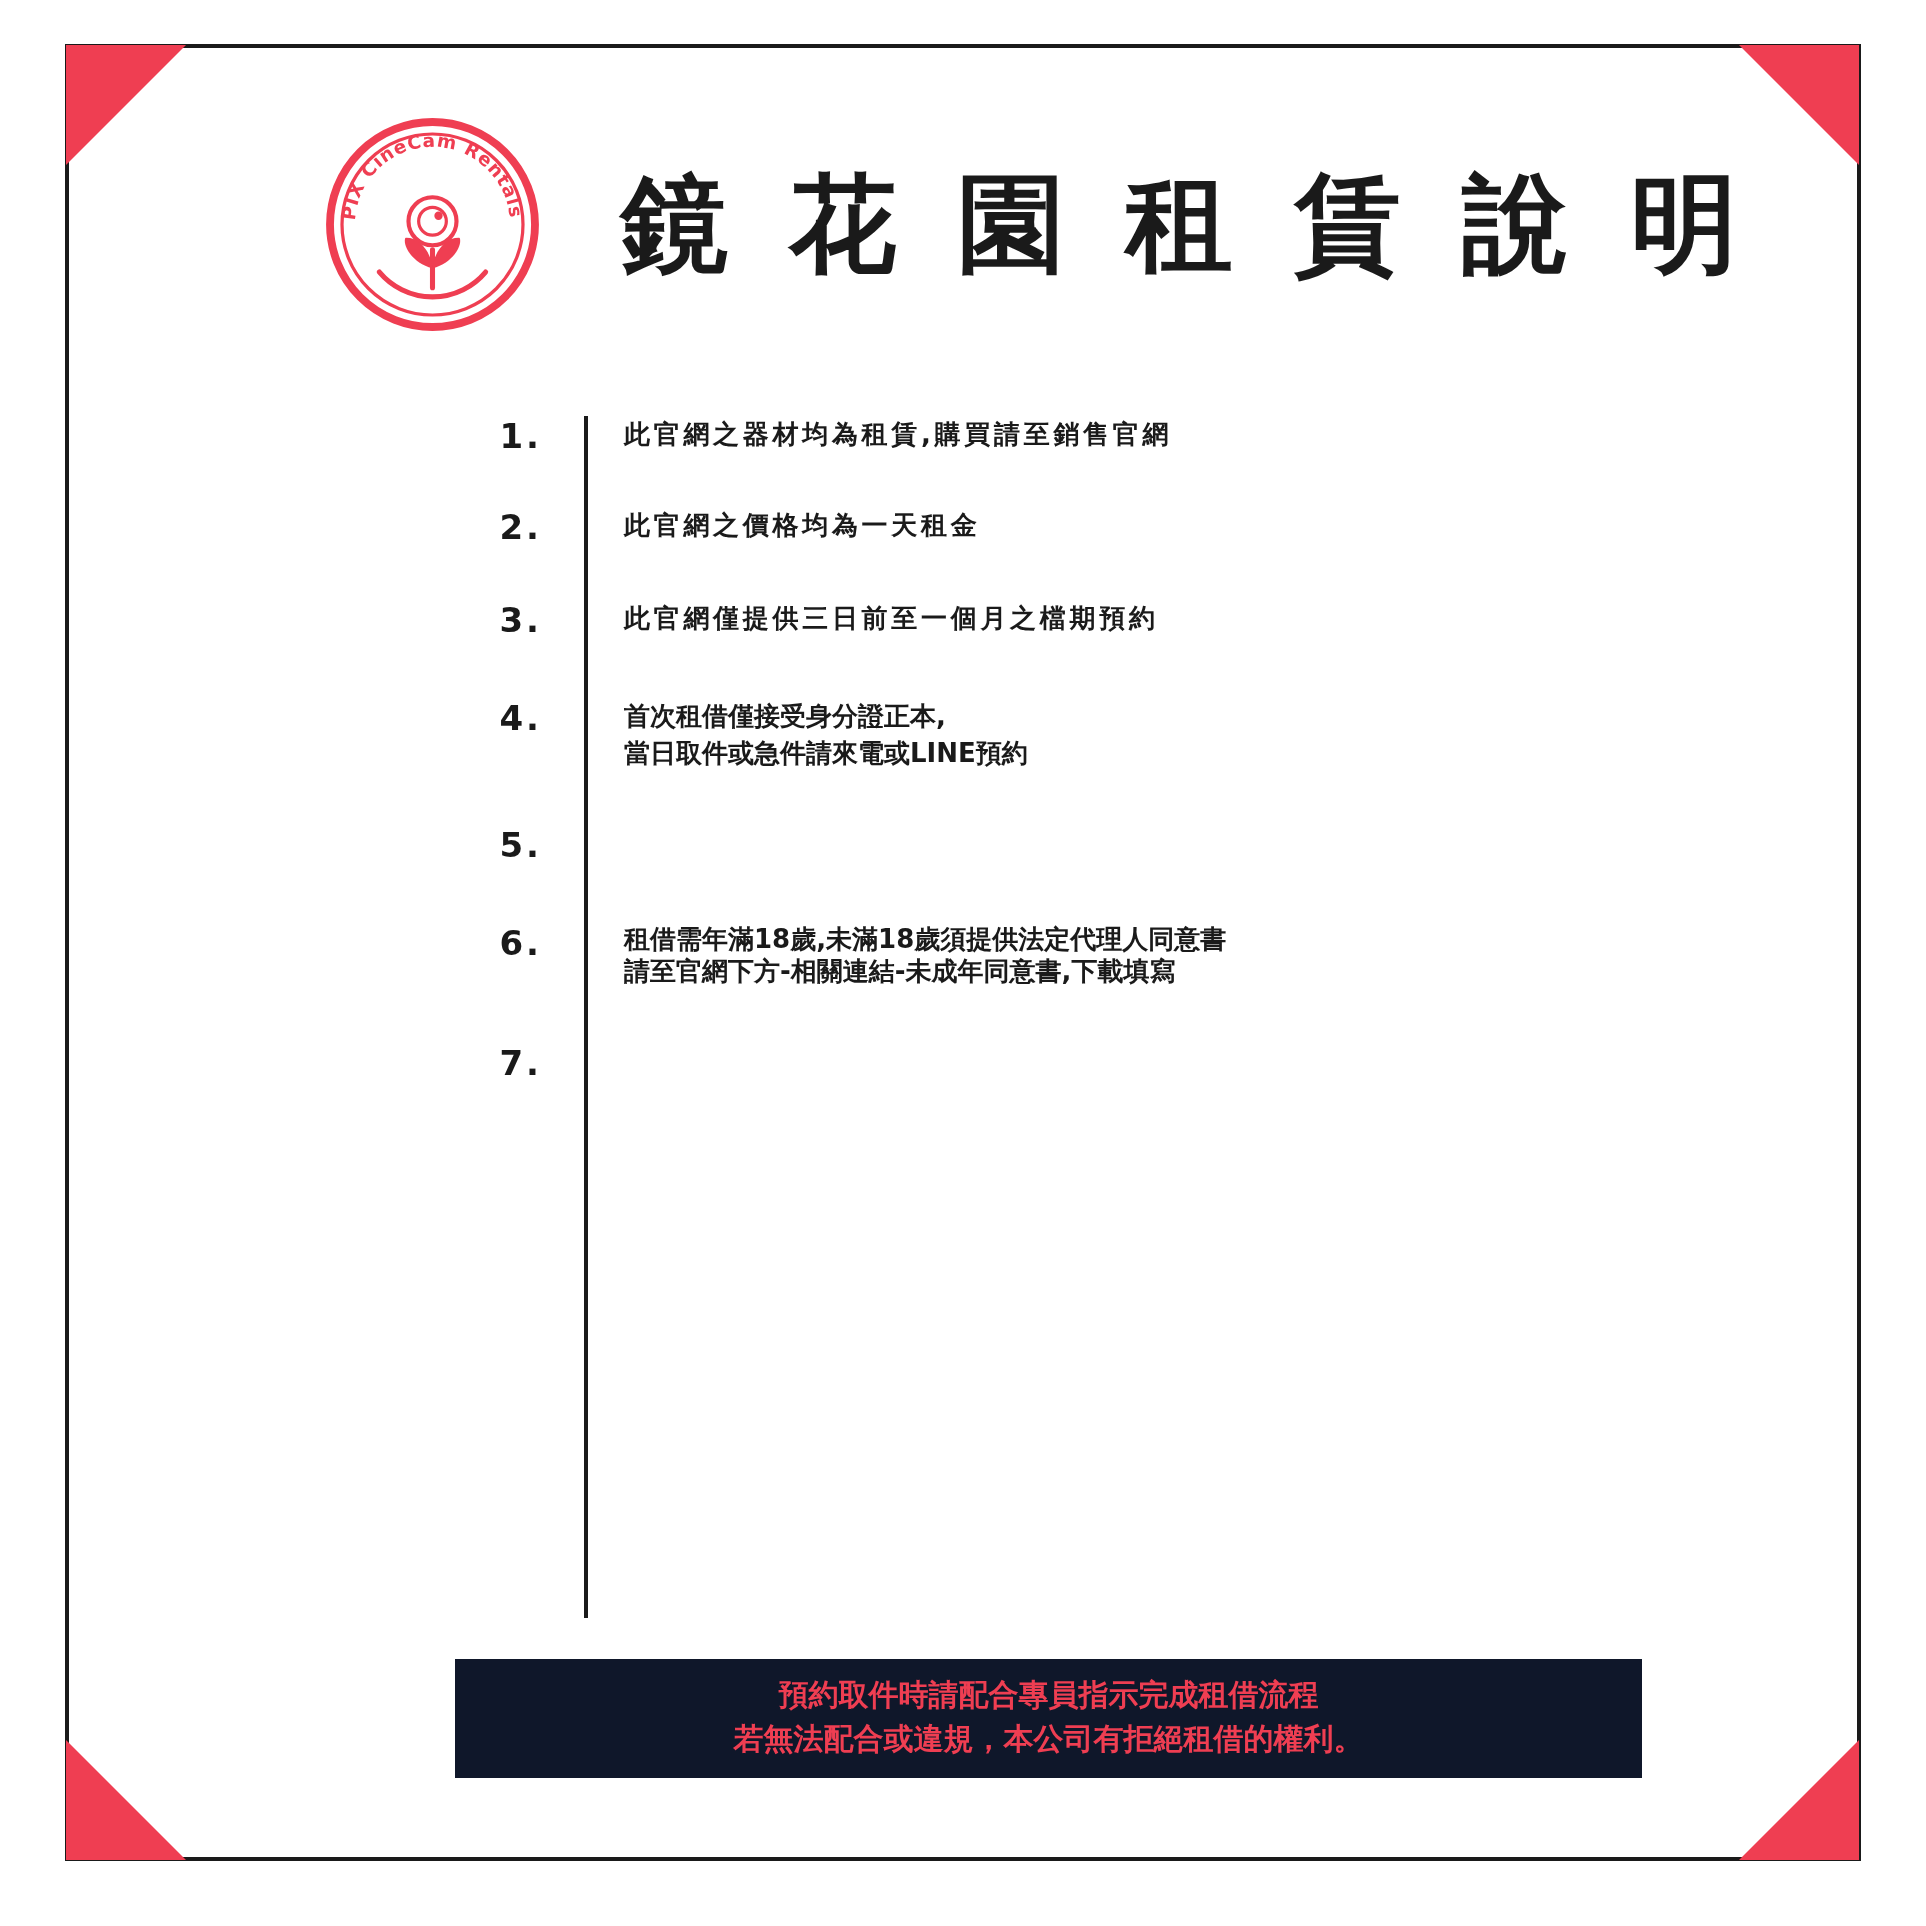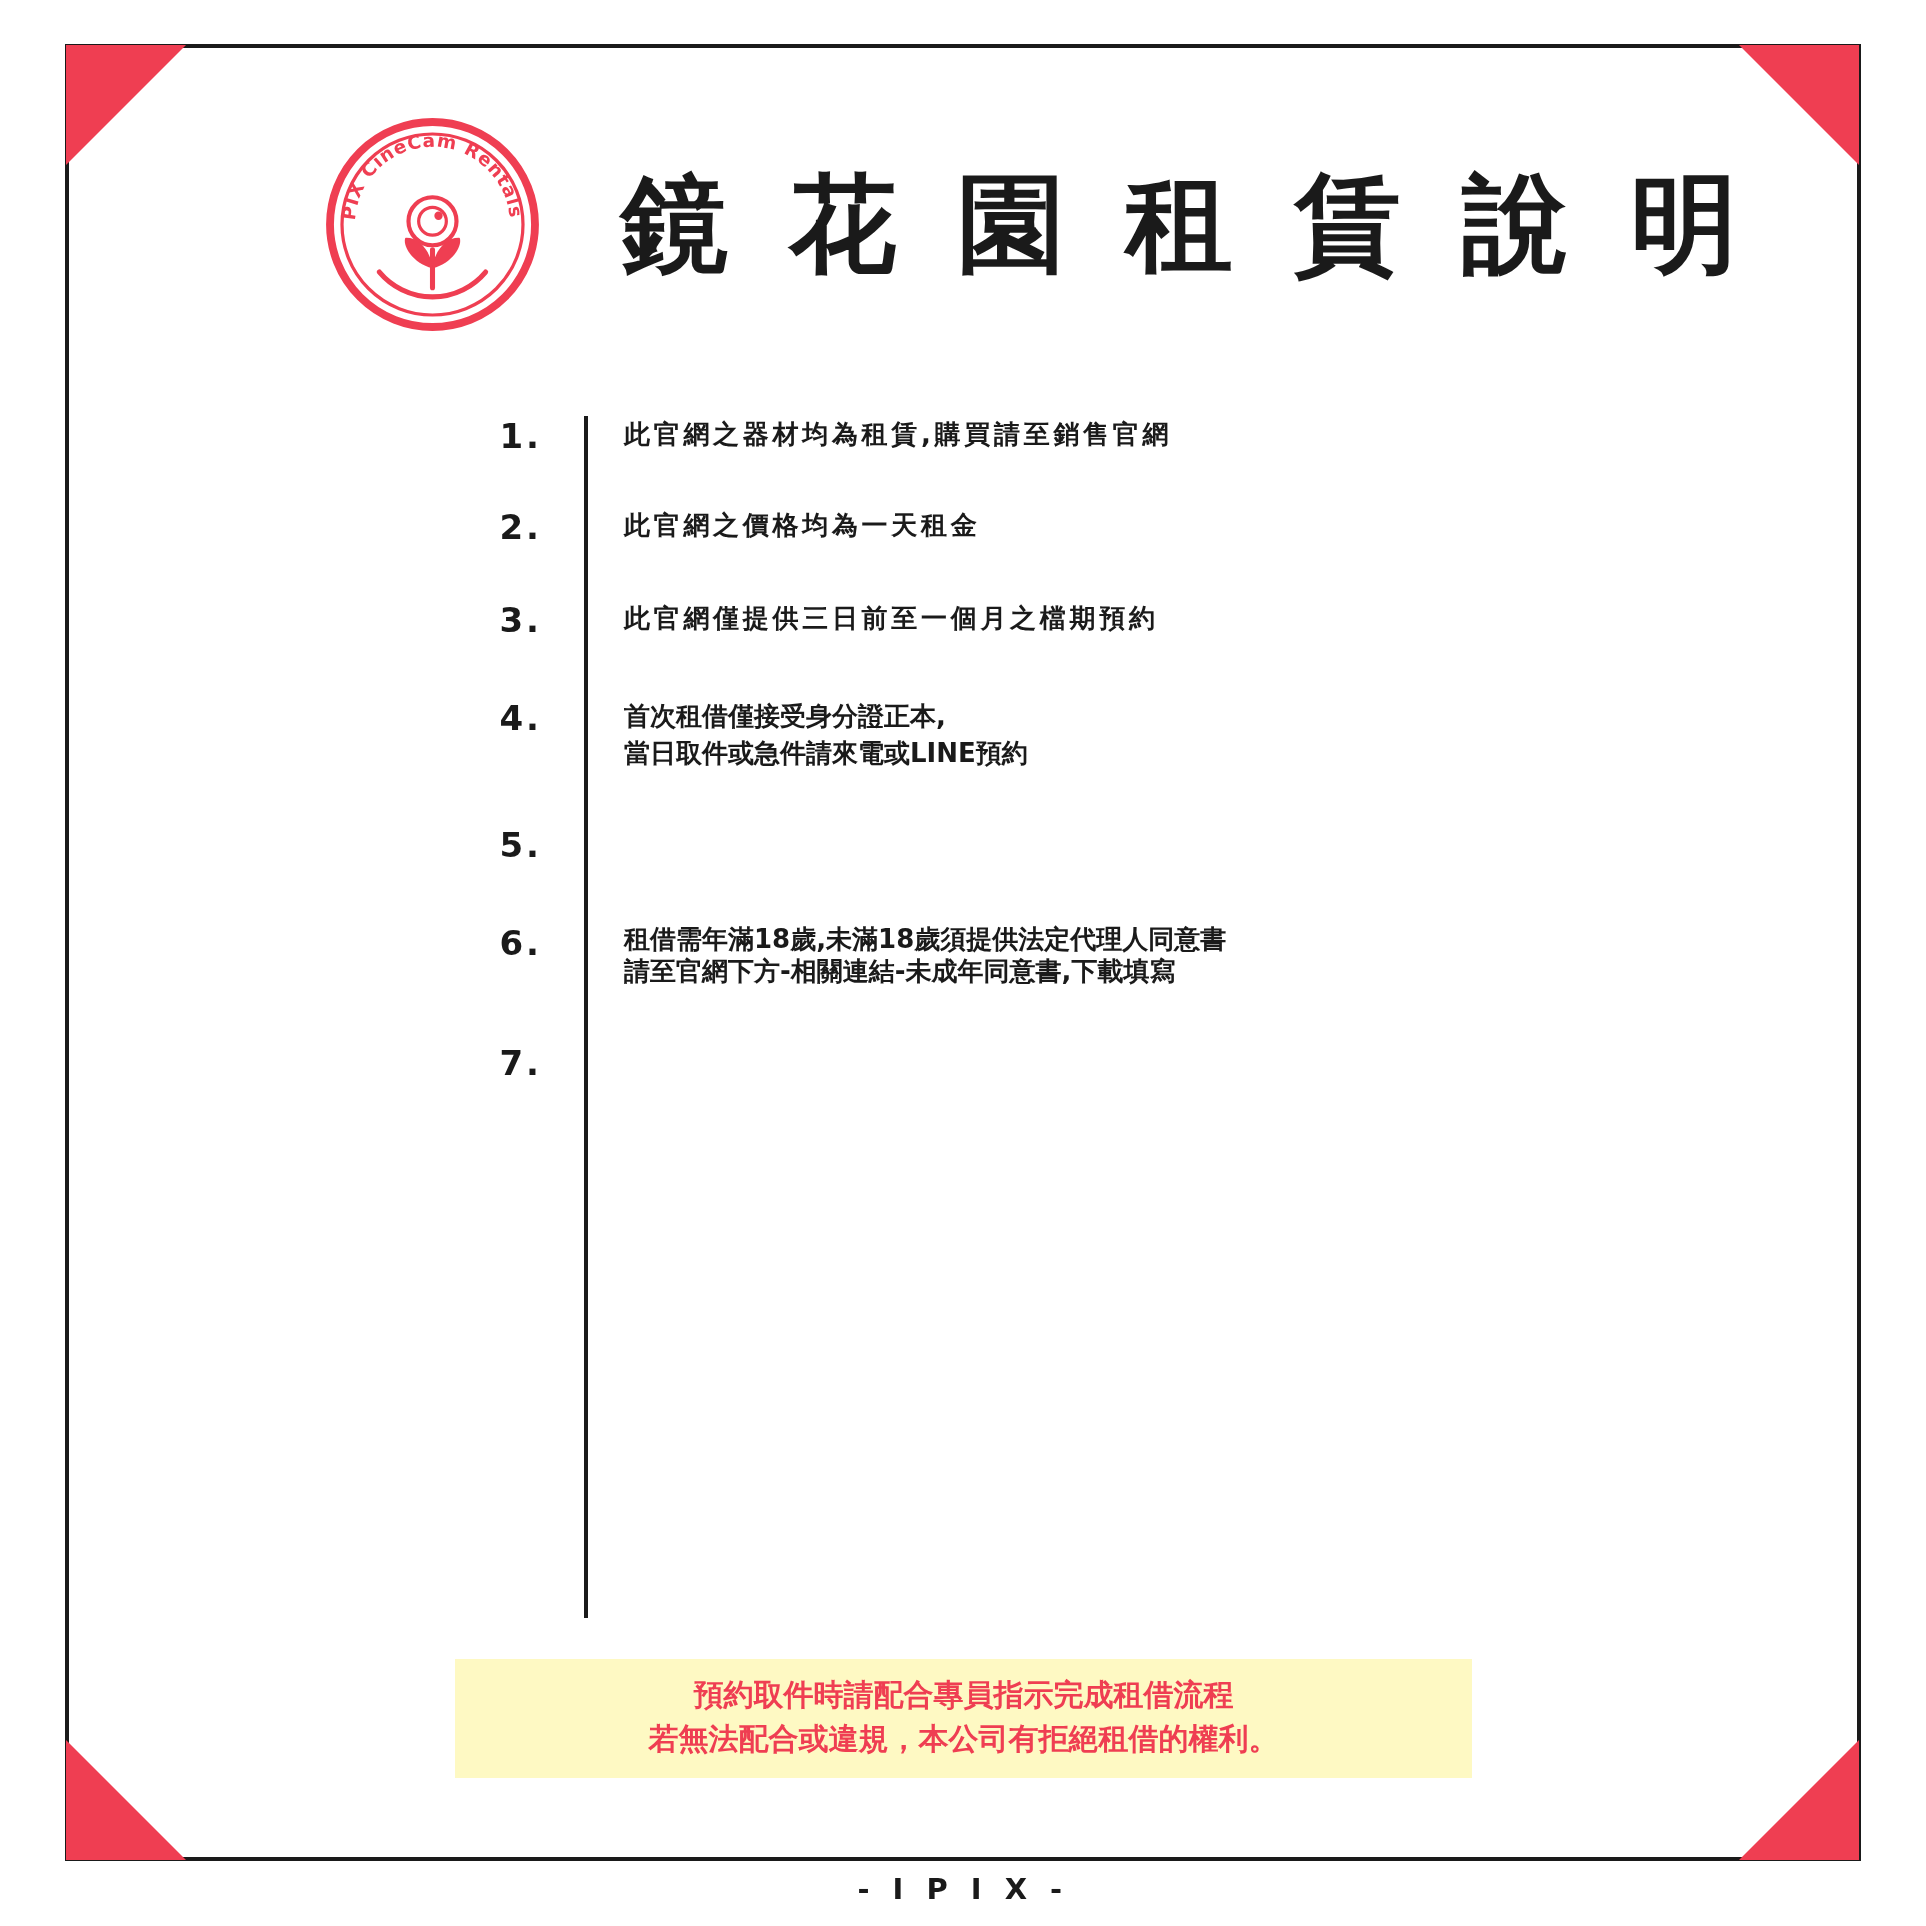--- a/index.html
+++ b/index.html
@@ -136,22 +136,22 @@
     white-space: pre-line;
   }
   .txt.wide { letter-spacing: 3.7px; }
   .txt.tight { line-height: 1.25; }
 
   
   .notice {
     position: absolute;
     left: 455px;
     top: 1659px;
-    width: 1017px;
-    background: #fef9c3;
+    width: 1187px;
+    background: #0f172a;
     padding: 14px 0 17.6px 0;
     text-align: center;
   }
   .notice div {
     color: #ef3e52;
     font-size: 30px;
     font-weight: 800;
     line-height: 1.45;
     font-family: "DejaVu Sans", "Liberation Sans", sans-serif;
   }
@@ -245,15 +245,14 @@
     <div class="item">
       <div class="num">7.</div>
     </div>
   </div>
 
   <div class="notice">
     <div>預約取件時請配合專員指示完成租借流程</div>
     <div>若無法配合或違規，本公司有拒絕租借的權利。</div>
   </div>
 
-  <div class="brand">- I P I X -</div>
 </div>
 
 
 </body></html>

